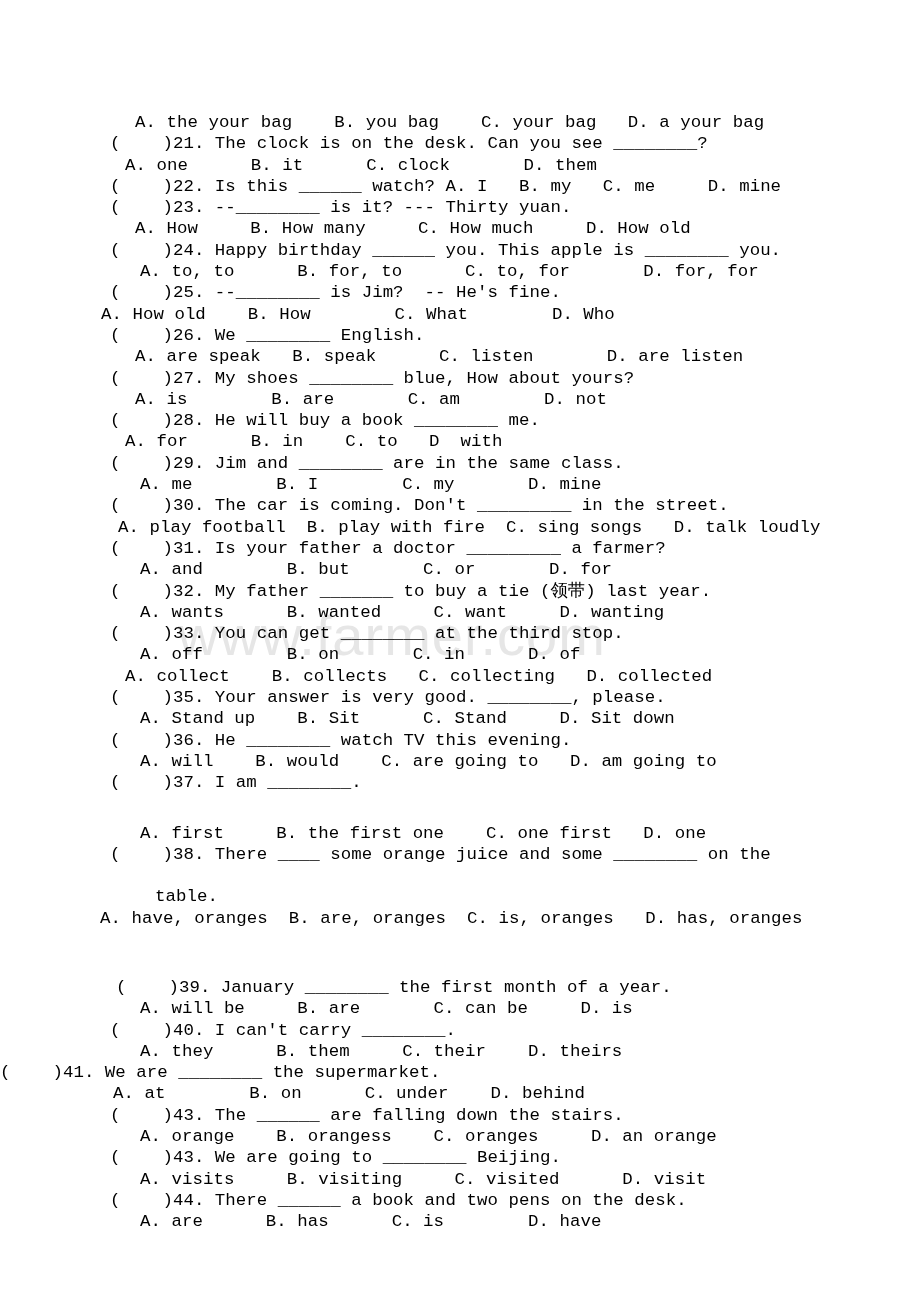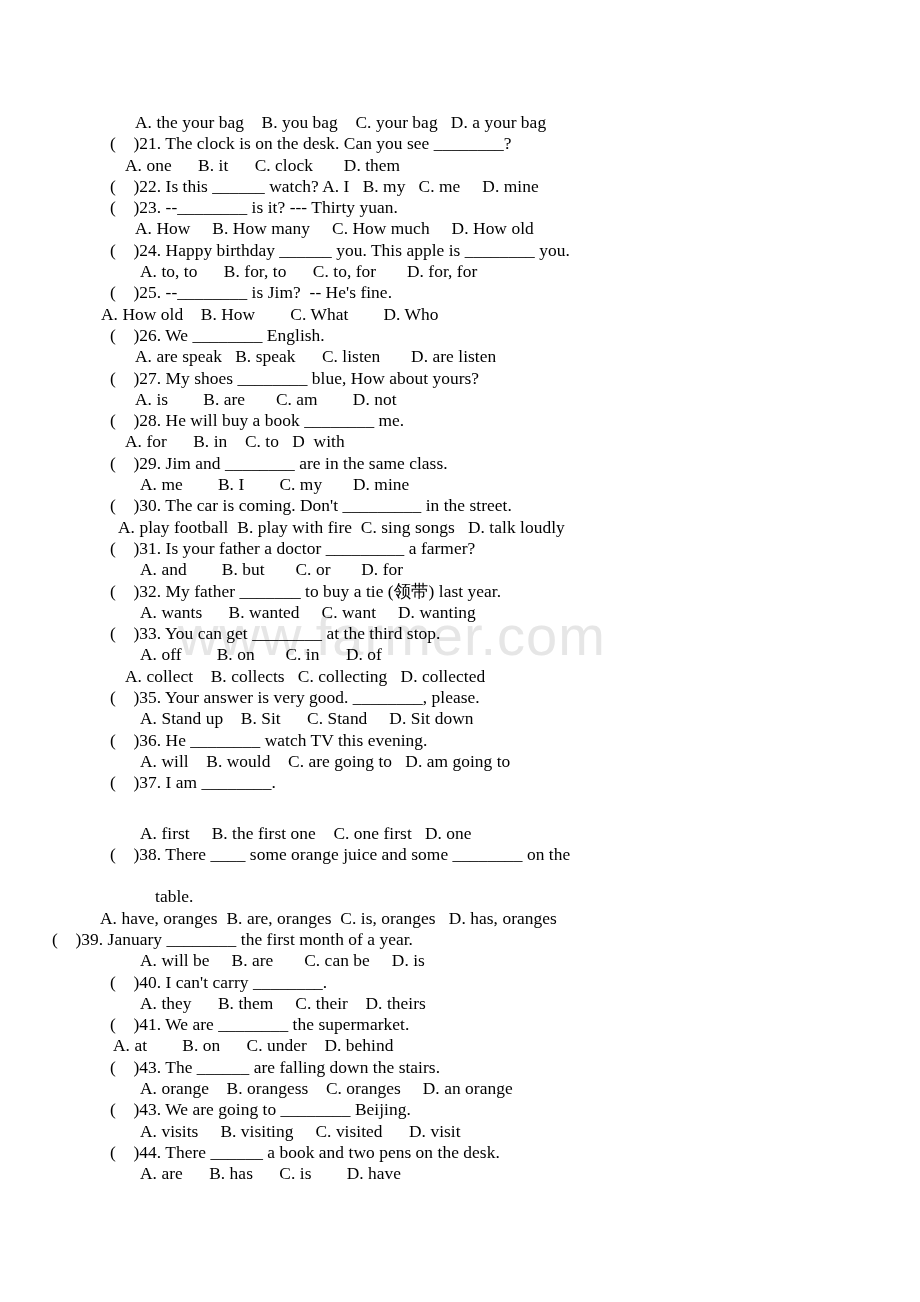--- a/index.html
+++ b/index.html
@@ -31,20 +31,21 @@
     line-height:64px;
   }
   
   #body-text {
     position:absolute;
     left:0; top:112px;
     width:752px;
     z-index:3;
     font-size:17.4px;
     line-height:21.3px;
+    font-family:Liberation Mono, monospace;
   }
   .ln {
     white-space:pre;
     height:21.3px;
     line-height:21.3px;
     font-size:17.4px;
     letter-spacing:0.05px;
   }
   .ln.gap-top { margin-top:21.3px; }
 </style>
@@ -85,25 +86,25 @@
       <div class="ln" style="padding-left: 125px;">A. collect    B. collects   C. collecting   D. collected</div>
       <div class="ln" style="padding-left: 110px;">(    )35. Your answer is very good. ________, please.</div>
       <div class="ln" style="padding-left: 140px;">A. Stand up    B. Sit      C. Stand     D. Sit down</div>
       <div class="ln" style="padding-left: 110px;">(    )36. He ________ watch TV this evening.</div>
       <div class="ln" style="padding-left: 140px;">A. will    B. would    C. are going to   D. am going to</div>
       <div class="ln" style="padding-left: 110px;">(    )37. I am ________.</div>
       <div class="ln" style="padding-left: 140px; margin-top: 29px;">A. first     B. the first one    C. one first   D. one</div>
       <div class="ln" style="padding-left: 110px;">(    )38. There ____ some orange juice and some ________ on the</div>
       <div class="ln gap-top" style="padding-left: 155px;">table.</div>
       <div class="ln" style="padding-left: 100px;">A. have, oranges  B. are, oranges  C. is, oranges   D. has, oranges</div>
-      <div class="ln" style="padding-left: 52px;">(    )39. January ________ the first month of a year.</div>
+      <div class="ln" style="padding-left: 116px; margin-top: 48px;">(    )39. January ________ the first month of a year.</div>
       <div class="ln" style="padding-left: 140px;">A. will be     B. are       C. can be     D. is</div>
       <div class="ln" style="padding-left: 110px;">(    )40. I can't carry ________.</div>
       <div class="ln" style="padding-left: 140px;">A. they      B. them     C. their    D. theirs</div>
-      <div class="ln" style="padding-left: 110px;">(    )41. We are ________ the supermarket.</div>
+      <div class="ln" style="">(    )41. We are ________ the supermarket.</div>
       <div class="ln" style="padding-left: 113px;">A. at        B. on      C. under    D. behind</div>
       <div class="ln" style="padding-left: 110px;">(    )43. The ______ are falling down the stairs.</div>
       <div class="ln" style="padding-left: 140px;">A. orange    B. orangess    C. oranges     D. an orange</div>
       <div class="ln" style="padding-left: 110px;">(    )43. We are going to ________ Beijing.</div>
       <div class="ln" style="padding-left: 140px;">A. visits     B. visiting     C. visited      D. visit</div>
       <div class="ln" style="padding-left: 110px;">(    )44. There ______ a book and two pens on the desk.</div>
       <div class="ln" style="padding-left: 140px;">A. are      B. has      C. is        D. have</div>
     </div>
 
 </div>

